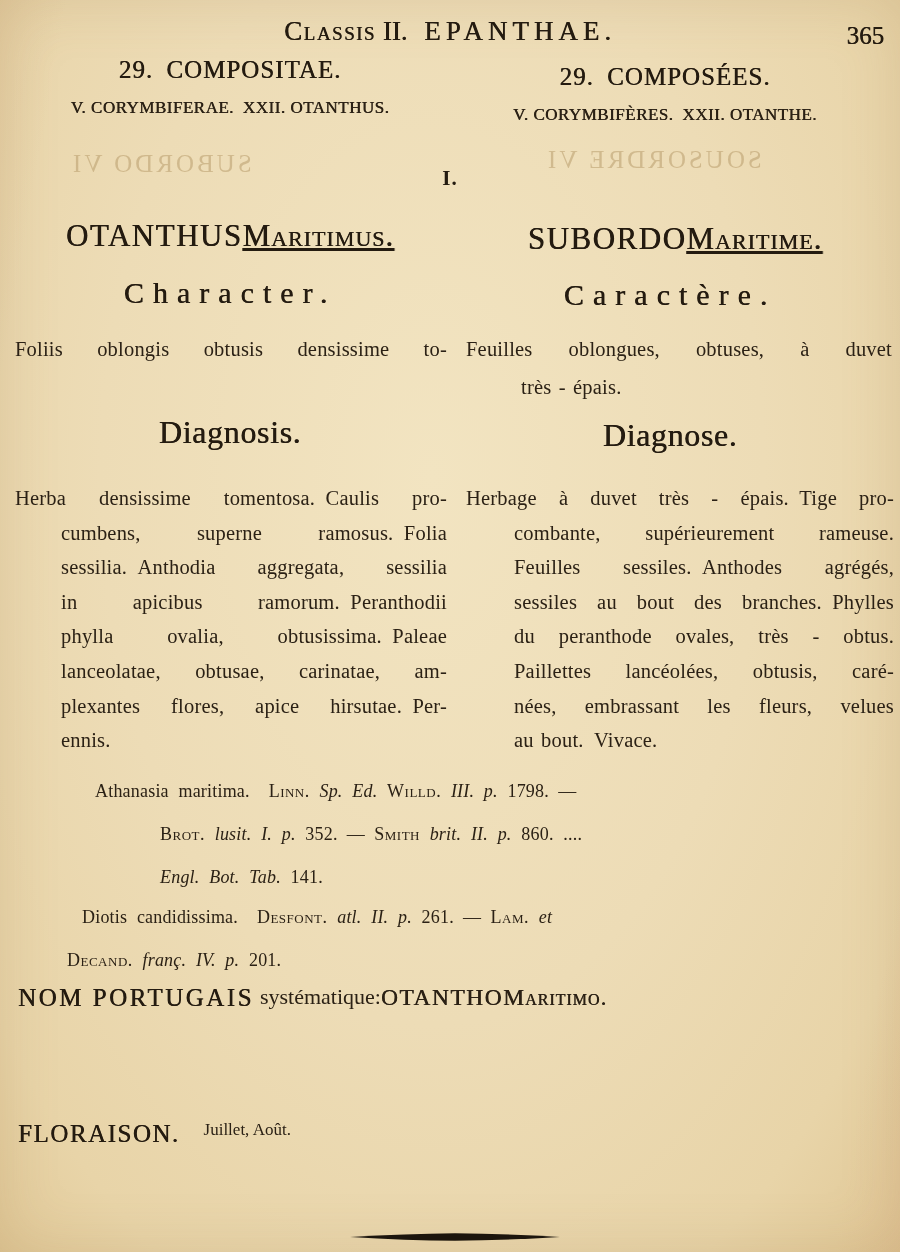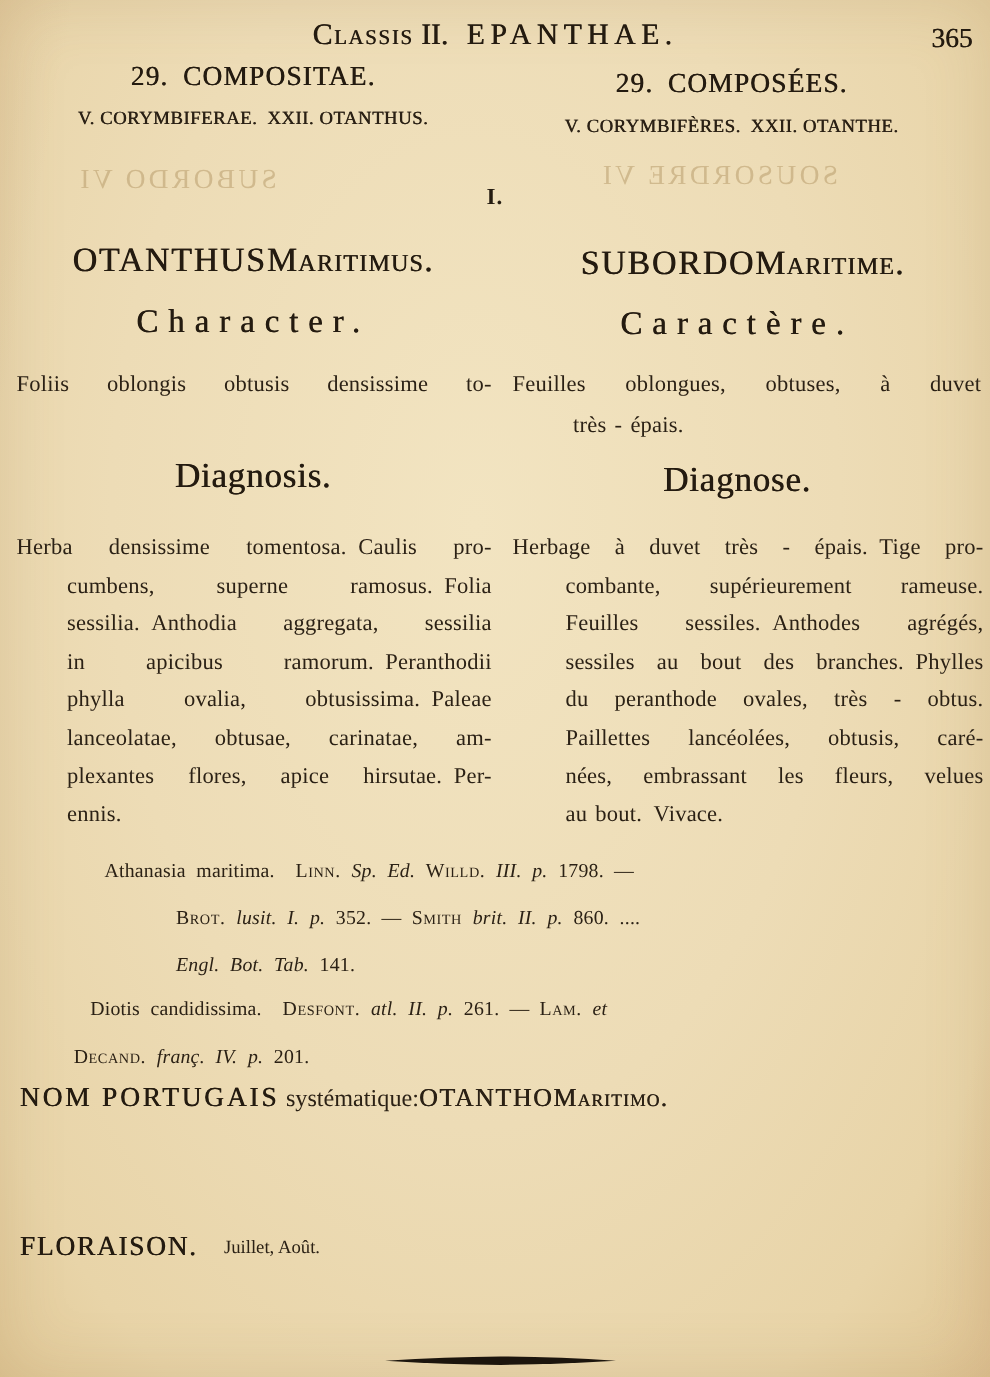--- a/index.html
+++ b/index.html
@@ -33,21 +33,21 @@
   .runhead .classis{font-variant:small-caps;letter-spacing:1.5px;}
   .runhead .epan{letter-spacing:5px;margin-left:10px;}
   .pagenum{right:16px;top:22px;font-size:25px;color:#241b10;}
 
   .order{font-size:25px;letter-spacing:1px;word-spacing:6px;color:#241b10;}
   .family{font-size:17px;letter-spacing:.5px;margin-top:14px;color:#2b2115;}
 
   .secnum{left:0;top:166px;width:900px;text-align:center;font-size:21px;font-weight:bold;letter-spacing:1px;color:#241b10;}
 
   .sptitle{font-size:31px;letter-spacing:1.5px;color:#241b10;white-space:nowrap;}
-  .sptitle .epithet{font-variant:small-caps;letter-spacing:1px;}
+  .sptitle .epithet{font-variant:small-caps;letter-spacing:1px;text-decoration:underline;}
 
   .charhead{font-size:30px;letter-spacing:.30em;color:#241b10;}
   .diaghead{font-size:32px;letter-spacing:.02em;color:#241b10;}
 
   .body-lines{font-size:20.5px;letter-spacing:.2px;word-spacing:2px;}
   .charpara .tline{line-height:38px;}
   .diagpara .tline{line-height:34.6px;}
   .tline{min-height:1em;}
   .jf{text-align:justify;text-align-last:justify;}
   .charpara-l .ind{margin-left:60px;}
@@ -64,21 +64,21 @@
   .nomline{font-size:22px;white-space:nowrap;}
   .nomline .lbl{font-size:25px;letter-spacing:2.5px;text-shadow:.45px 0 0 currentColor;color:#241b10;}
   .nomline .mid{margin-left:6px;}
   .nomline .caps{font-size:23.5px;letter-spacing:1.5px;text-shadow:.45px 0 0 currentColor;}
   .nomline .sc2{font-variant:small-caps;font-size:23.5px;letter-spacing:1px;text-shadow:.45px 0 0 currentColor;}
 
   .f-label{font-size:25px;letter-spacing:2.5px;color:#241b10;}
   .lieu-text{font-size:22px;word-spacing:2px;}
   .lieu-text .tline{line-height:44px;}
   .flor-value{font-size:17px;margin-left:24px;}
-  .flor-row,.nom-row{display:flex;align-items:center;}
+  .flor-row,.nom-row{display:flex;align-items:flex-start;}
 </style>
 </head>
 <body>
 
 <div class="page">
 
   <div class="ghost" style="left:70px;top:150px;">SUBORDO VI</div>
   <div class="ghost" style="left:545px;top:146px;">SOUSORDRE VI</div>
 
   <div class="blk runhead thick">

